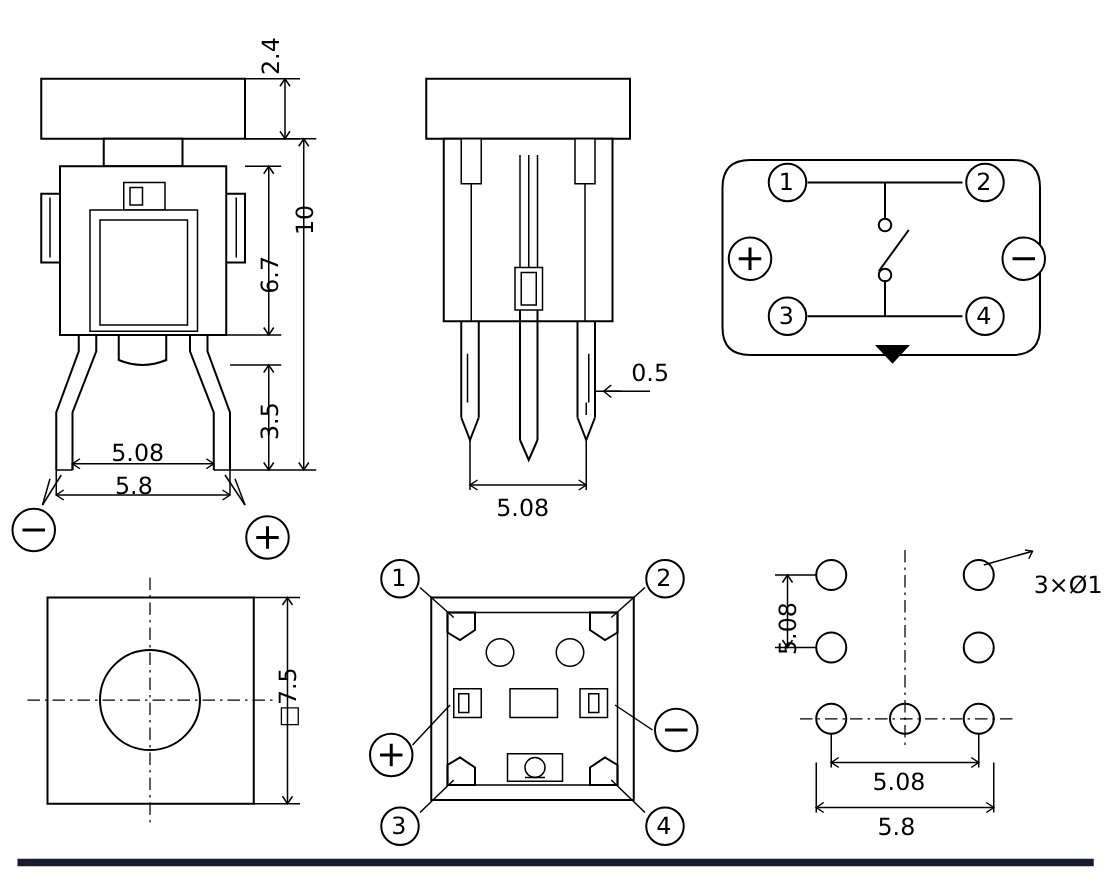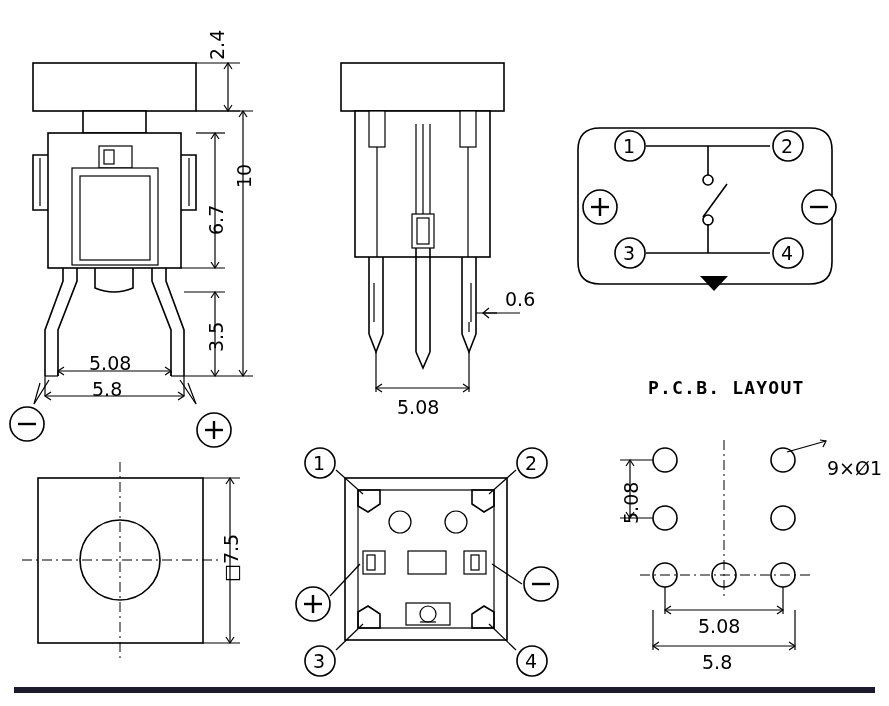--- a/index.html
+++ b/index.html
@@ -296,34 +296,33 @@
     <rect class="bottombar" x="14" y="687" width="861" height="6"></rect>
   </svg>
 
   <div class="lbl rot90" style="left:206px; top:60px;">2.4</div>
   <div class="lbl rot90" style="left:233px; top:188px;">10</div>
   <div class="lbl rot90" style="left:205px; top:235px;">6.7</div>
   <div class="lbl rot90" style="left:205px; top:352px;">3.5</div>
   <div class="lbl" style="left:89px; top:352px;">5.08</div>
   <div class="lbl" style="left:92px; top:378px;">5.8</div>
 
-  <div class="lbl" style="left:505px; top:288px;">0.6</div>
+  <div class="lbl" style="left:505px; top:288px;">0.5</div>
   <div class="lbl" style="left:397px; top:396px;">5.08</div>
 
   <div class="lbl rot90" style="left:220px; top:582px;"><span>□</span><span>7.5</span></div>
 
   <div class="lbl" style="left:313px; top:452px;">1</div>
   <div class="lbl" style="left:525px; top:452px;">2</div>
   <div class="lbl" style="left:313px; top:650px;">3</div>
   <div class="lbl" style="left:525px; top:650px;">4</div>
 
   <div class="lbl" style="left:623px; top:135px;">1</div>
   <div class="lbl" style="left:781px; top:135px;">2</div>
   <div class="lbl" style="left:623px; top:242px;">3</div>
   <div class="lbl" style="left:781px; top:242px;">4</div>
 
-  <div class="heading" style="left:648px; top:377px;">P.C.B. LAYOUT</div>
-  <div class="lbl" style="left:827px; top:457px;">9×Ø1</div>
+  <div class="lbl" style="left:827px; top:457px;">3×Ø1</div>
   <div class="lbl rot90" style="left:620px; top:524px;">5.08</div>
   <div class="lbl" style="left:698px; top:615px;">5.08</div>
   <div class="lbl" style="left:702px; top:651px;">5.8</div>
 
 </div>
 
 </body></html>

